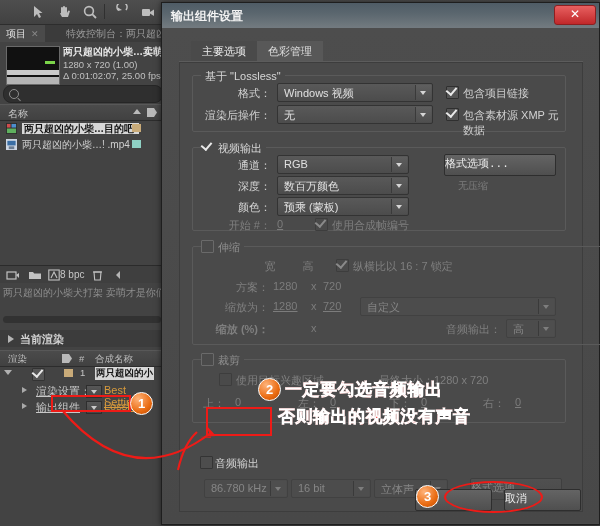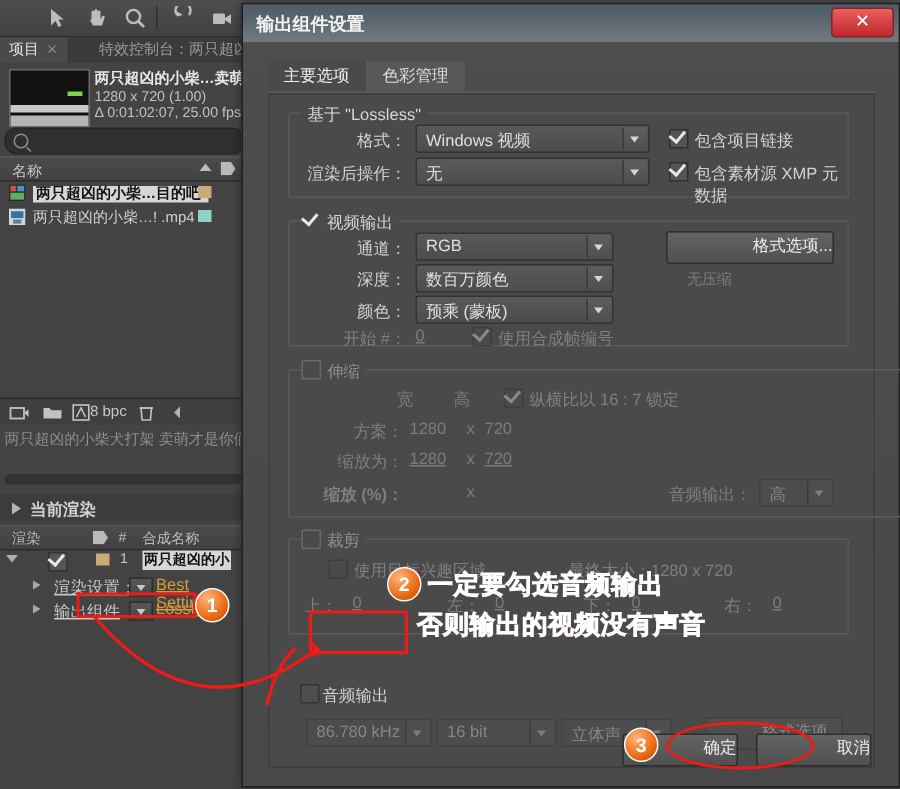--- a/index.html
+++ b/index.html
@@ -77,21 +77,21 @@
     box-shadow:0 0 6px rgba(0,0,0,.55);}
   .titlebar{position:absolute;left:0;top:0;width:100%;height:25px;
     background:linear-gradient(180deg,#4f5c66 0%,#5a666e 40%,#737b80 100%);
     border-bottom:1px solid #3b3b3b;}
   .titlebar .ttl{position:absolute;left:9px;top:5px;font-size:12px;color:#f2f2f2;font-weight:bold;}
   .closebtn{position:absolute;right:3px;top:2px;width:40px;height:18px;
     background:linear-gradient(#e86060,#c0282a);border:1px solid #8d1f20;border-radius:3px;
     color:#fff;font-size:12px;font-weight:bold;text-align:center;line-height:17px;}
   .dlg-body{position:absolute;left:0;top:25px;width:437px;height:495px;
     background:linear-gradient(#4d4d4d,#484848);}
-  .tabs{position:absolute;left:16px;top:13px;height:20px;}
+  .tabs{position:absolute;left:29px;top:13px;height:20px;}
   .tab{float:left;height:20px;line-height:20px;padding:0 11px;font-size:11px;color:#dcdcdc;}
   .tab.active{background:#4a4a4a;color:#efefef;}
   .tab.inactive{background:#585858;}
   .tabline{position:absolute;left:17px;top:33px;width:404px;height:1px;background:#5c5c5c;}
   .panel{position:absolute;background:#4a4a4a;border:1px solid #3d3d3d;}
   .grp{position:absolute;border:1px solid #5a5a5a;border-radius:2px;}
   .grp > .glabel{position:absolute;left:8px;top:-7px;background:#4a4a4a;padding:0 4px;
     font-size:11px;color:#d7d7d7;}
   .grp.dim > .glabel{color:#8e8e8e;}
   .lbl{position:absolute;font-size:11px;color:#d2d2d2;text-align:right;}
@@ -101,22 +101,22 @@
   .dd .txt{position:absolute;left:6px;top:2px;font-size:11px;color:#e0e0e0;}
   .dd .arw{position:absolute;right:1px;top:1px;width:15px;height:15px;
     background:linear-gradient(#5e5e5e,#4f4f4f);border-left:1px solid #3a3a3a;}
   .dd .arw:after{content:"";position:absolute;left:4px;top:6px;width:0;height:0;
     border-left:3.5px solid transparent;border-right:3.5px solid transparent;border-top:4px solid #d6d6d6;}
   .dd.dim{background:#4c4c4c;border-color:#414141;}
   .dd.dim .txt{color:#868686;}
   .dd.dim .arw{background:#4e4e4e;}
   .dd.dim .arw:after{border-top-color:#7d7d7d;}
   .btn{position:absolute;height:20px;background:linear-gradient(#646464,#4f4f4f);
-    border:1px solid #2e2e2e;border-radius:2px;text-align:right;font-size:11px;color:#ececec;
-    line-height:19px;}
+    border:1px solid #2e2e2e;border-radius:2px;text-align:left;font-size:11px;color:#ececec;
+    line-height:19px;font-family:Liberation Mono, monospace;}
   .btn.dim{background:linear-gradient(#505050,#4a4a4a);border-color:#3f3f3f;color:#888;}
   .cb{position:absolute;width:11px;height:11px;background:#545454;border:1px solid #2f2f2f;border-radius:1px;}
   .cb.on:after{content:"";position:absolute;left:1px;top:-2px;width:5px;height:8px;
     border-right:2px solid #e9e9e9;border-bottom:2px solid #e9e9e9;transform:rotate(40deg);}
   .cb.off{background:#4d4d4d;}
   .cb.dim{background:#4a4a4a;border-color:#3d3d3d;}
   .cb.dim.on:after{border-color:#8a8a8a;}
   .val{position:absolute;font-size:11px;color:#d0d0d0;}
   .val.dim{color:#7c7c7c;}
   .val.dimlink{color:#7c7c7c;text-decoration:underline;}
@@ -359,20 +359,24 @@
 
         <span class="lbl dim" style="left:28px;top:33px;width:48px;">方案：</span>
         <span class="val dim" style="left:80px;top:33px;">1280</span>
         <span class="val dim" style="left:118px;top:33px;">x</span>
         <span class="val dim" style="left:130px;top:33px;">720</span>
 
         <span class="lbl dim" style="left:16px;top:53px;width:60px;">缩放为：</span>
         <span class="val dimlink" style="left:80px;top:53px;">1280</span>
         <span class="val dim" style="left:118px;top:53px;">x</span>
         <span class="val dimlink" style="left:130px;top:53px;">720</span>
+        <div class="dd dim" style="left:167px;top:50px;width:194px;">
+          <span class="txt">自定义</span>
+          <div class="arw"></div>
+        </div>
 
         <span class="lbl dim" style="left:12px;top:75px;width:64px;font-weight:bold;">缩放 (%)：</span>
         <span class="val dim" style="left:118px;top:75px;">x</span>
         <span class="lbl dim" style="left:240px;top:75px;width:68px;">音频输出：</span>
         <div class="dd dim" style="left:313px;top:72px;width:48px;">
           <span class="txt">高</span>
           <div class="arw"></div>
         </div>
       </div>
 

